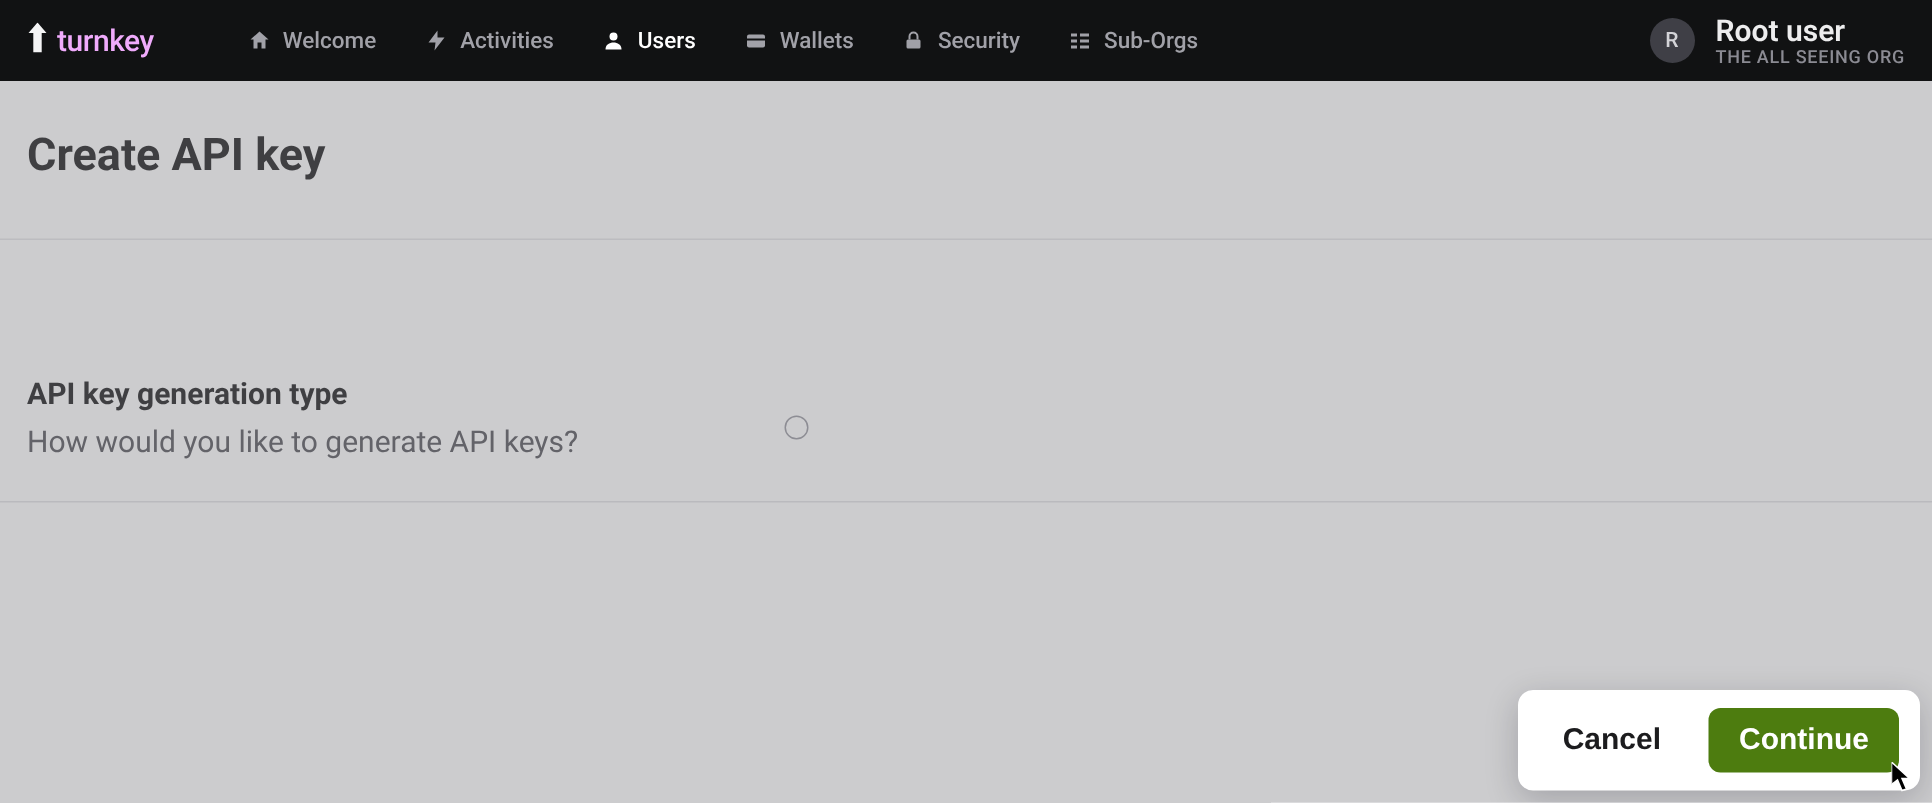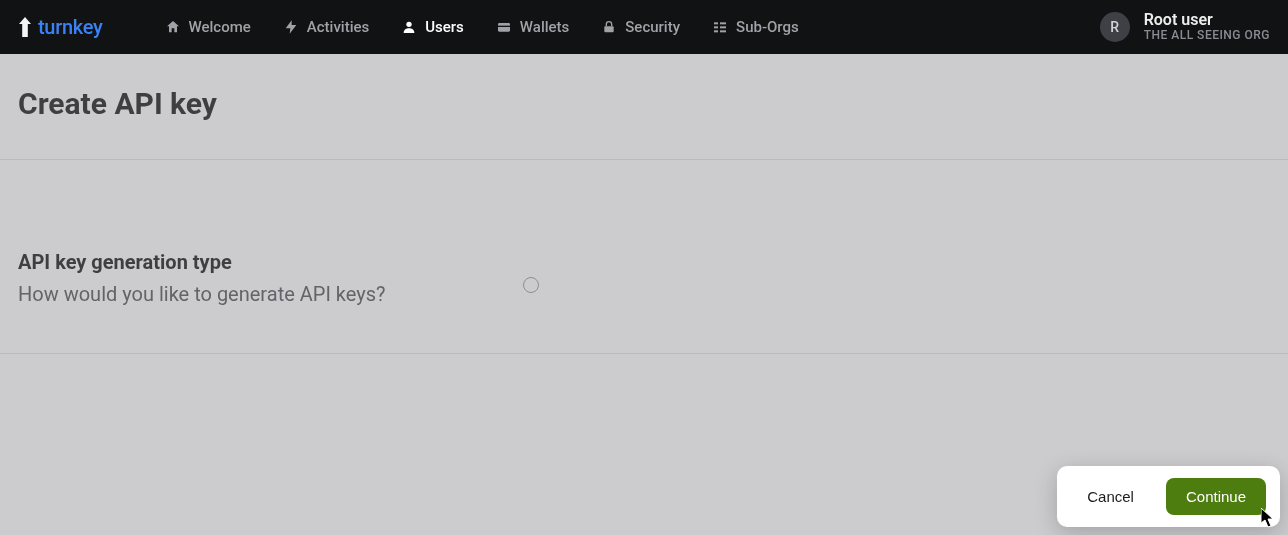--- a/index.html
+++ b/index.html
@@ -19,23 +19,22 @@
       display: flex;
       align-items: center;
       padding: 0 18px;
       gap: 8px;
       color: #a1a1a8;
       position: relative;
       z-index: 1;
     }
     .logo {
       display: flex;
-      align-items: center;
       gap: 6px;
-      color: #3b82f6;
+      color: #f0abfc;
       font-size: 20px;
       font-weight: 500;
       letter-spacing: -0.3px;
       margin-right: 40px;
     }
     .logo-mark { width: 14px; height: 20px; display:inline-block; }
     .nav {
       display: flex;
       gap: 4px;
     }
@@ -59,36 +58,36 @@
       gap: 14px;
     }
     .avatar {
       width: 30px; height: 30px; border-radius: 50%;
       background: #3f3f46;
       color: #d4d4d8;
       display:flex; align-items:center; justify-content:center;
       font-size: 14px; font-weight:500;
     }
     .user-texts { display:flex; flex-direction:column; line-height:1.15; }
-    .user-name { color:#ededee; font-size:16px; font-weight:600; }
+    .user-name { color:#ededee; font-size:20px; font-weight:600; }
     .user-org  { color:#8b8b93; font-size:12px; letter-spacing:0.5px; font-weight:500; }
 
     
     .page-title-zone {
       padding: 32px 18px 38px 18px;
       border-bottom: 1px solid #e5e5e8;
     }
     .page-title-zone h1 {
       font-size: 30px;
       font-weight: 700;
       color: #1c1c1e;
     }
     .form-section {
       display:flex;
-      padding: 90px 18px 39px 18px;
+      padding: 90px 18px 20px 18px;
       gap: 40px;
       border-bottom: 1px solid #e2e2e5;
     }
     .form-left { width: 440px; }
     .form-left h2 {
       font-size: 20px;
       font-weight: 700;
       color: #1c1c1e;
       margin-bottom: 8px;
     }
@@ -139,22 +138,22 @@
       bottom:8px;
       background:#ffffff;
       border-radius:10px;
       box-shadow: 0 6px 22px rgba(20,20,30,0.22);
       display:flex;
       gap:16px;
       padding: 12px 14px;
       z-index: 10;
     }
     .btn {
-      font-size:15px;
-      font-weight:400;
+      font-size:20px;
+      font-weight:700;
       border:none;
       cursor:pointer;
       background:transparent;
       padding: 10px 16px;
       border-radius:8px;
       text-align:center;
     }
     .btn-cancel { color:#1c1c1e; }
     .btn-continue { background:#4d7c0f; color:#fff; padding:10px 20px; }
 

